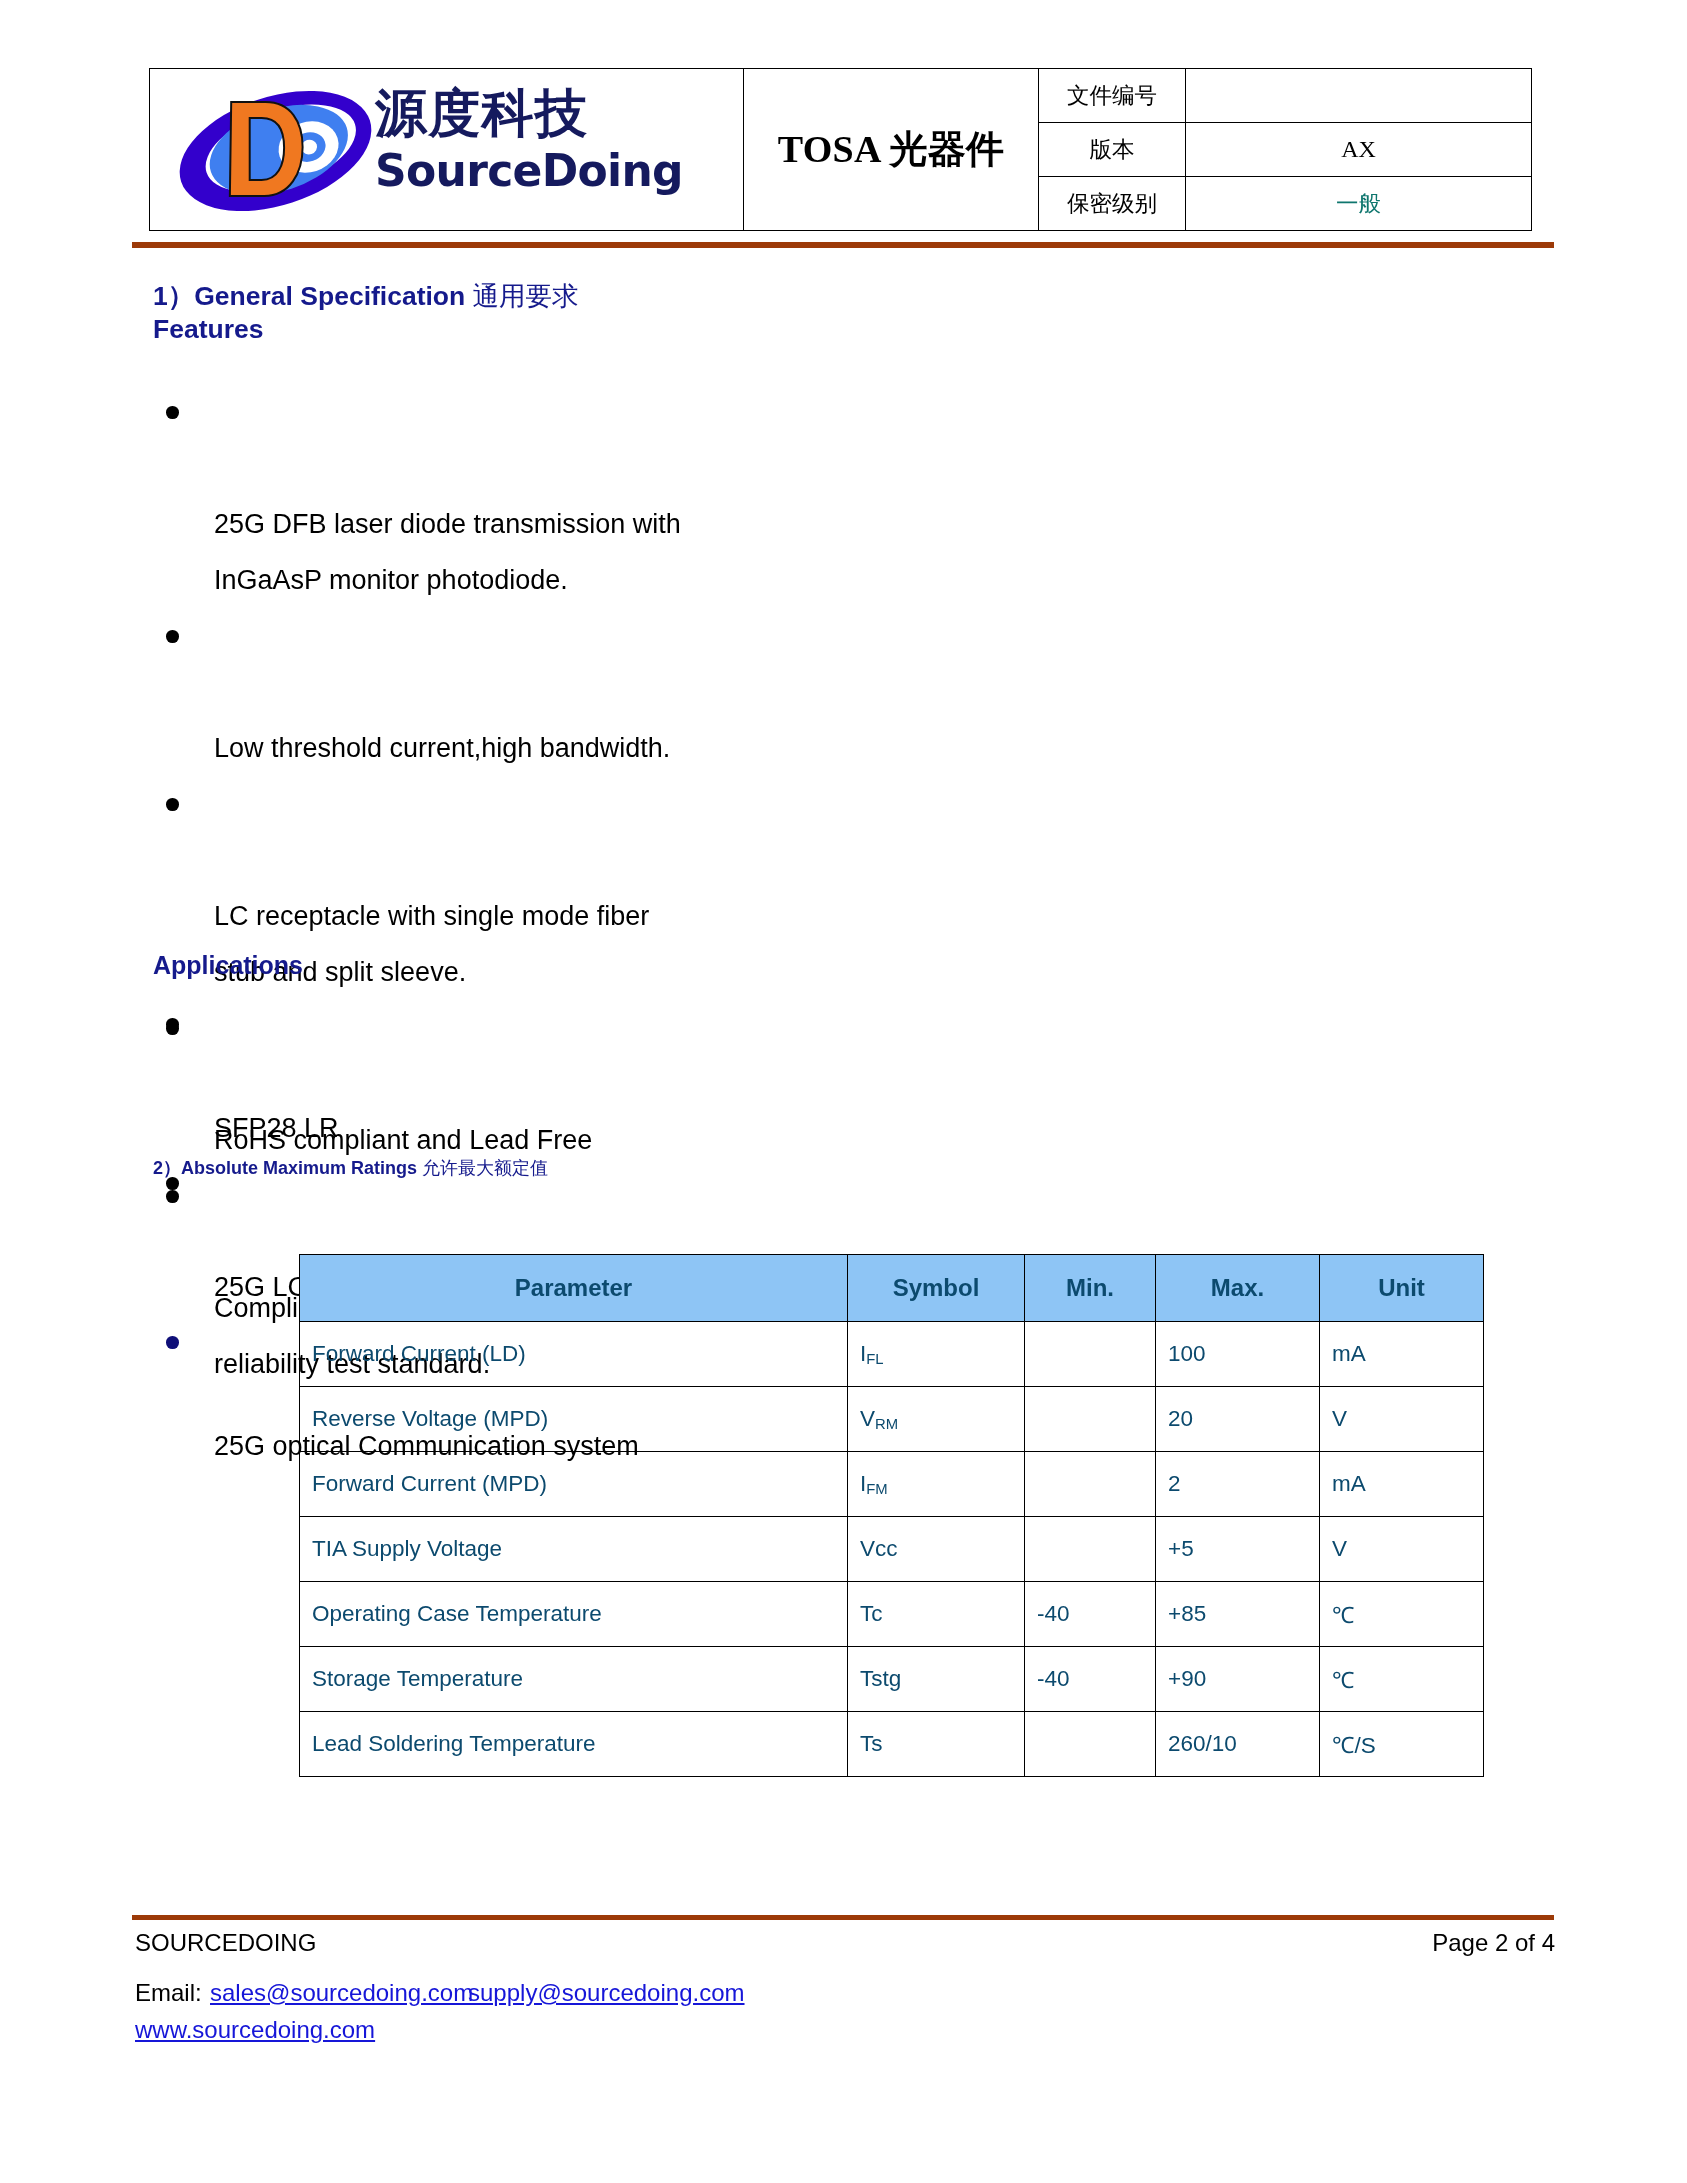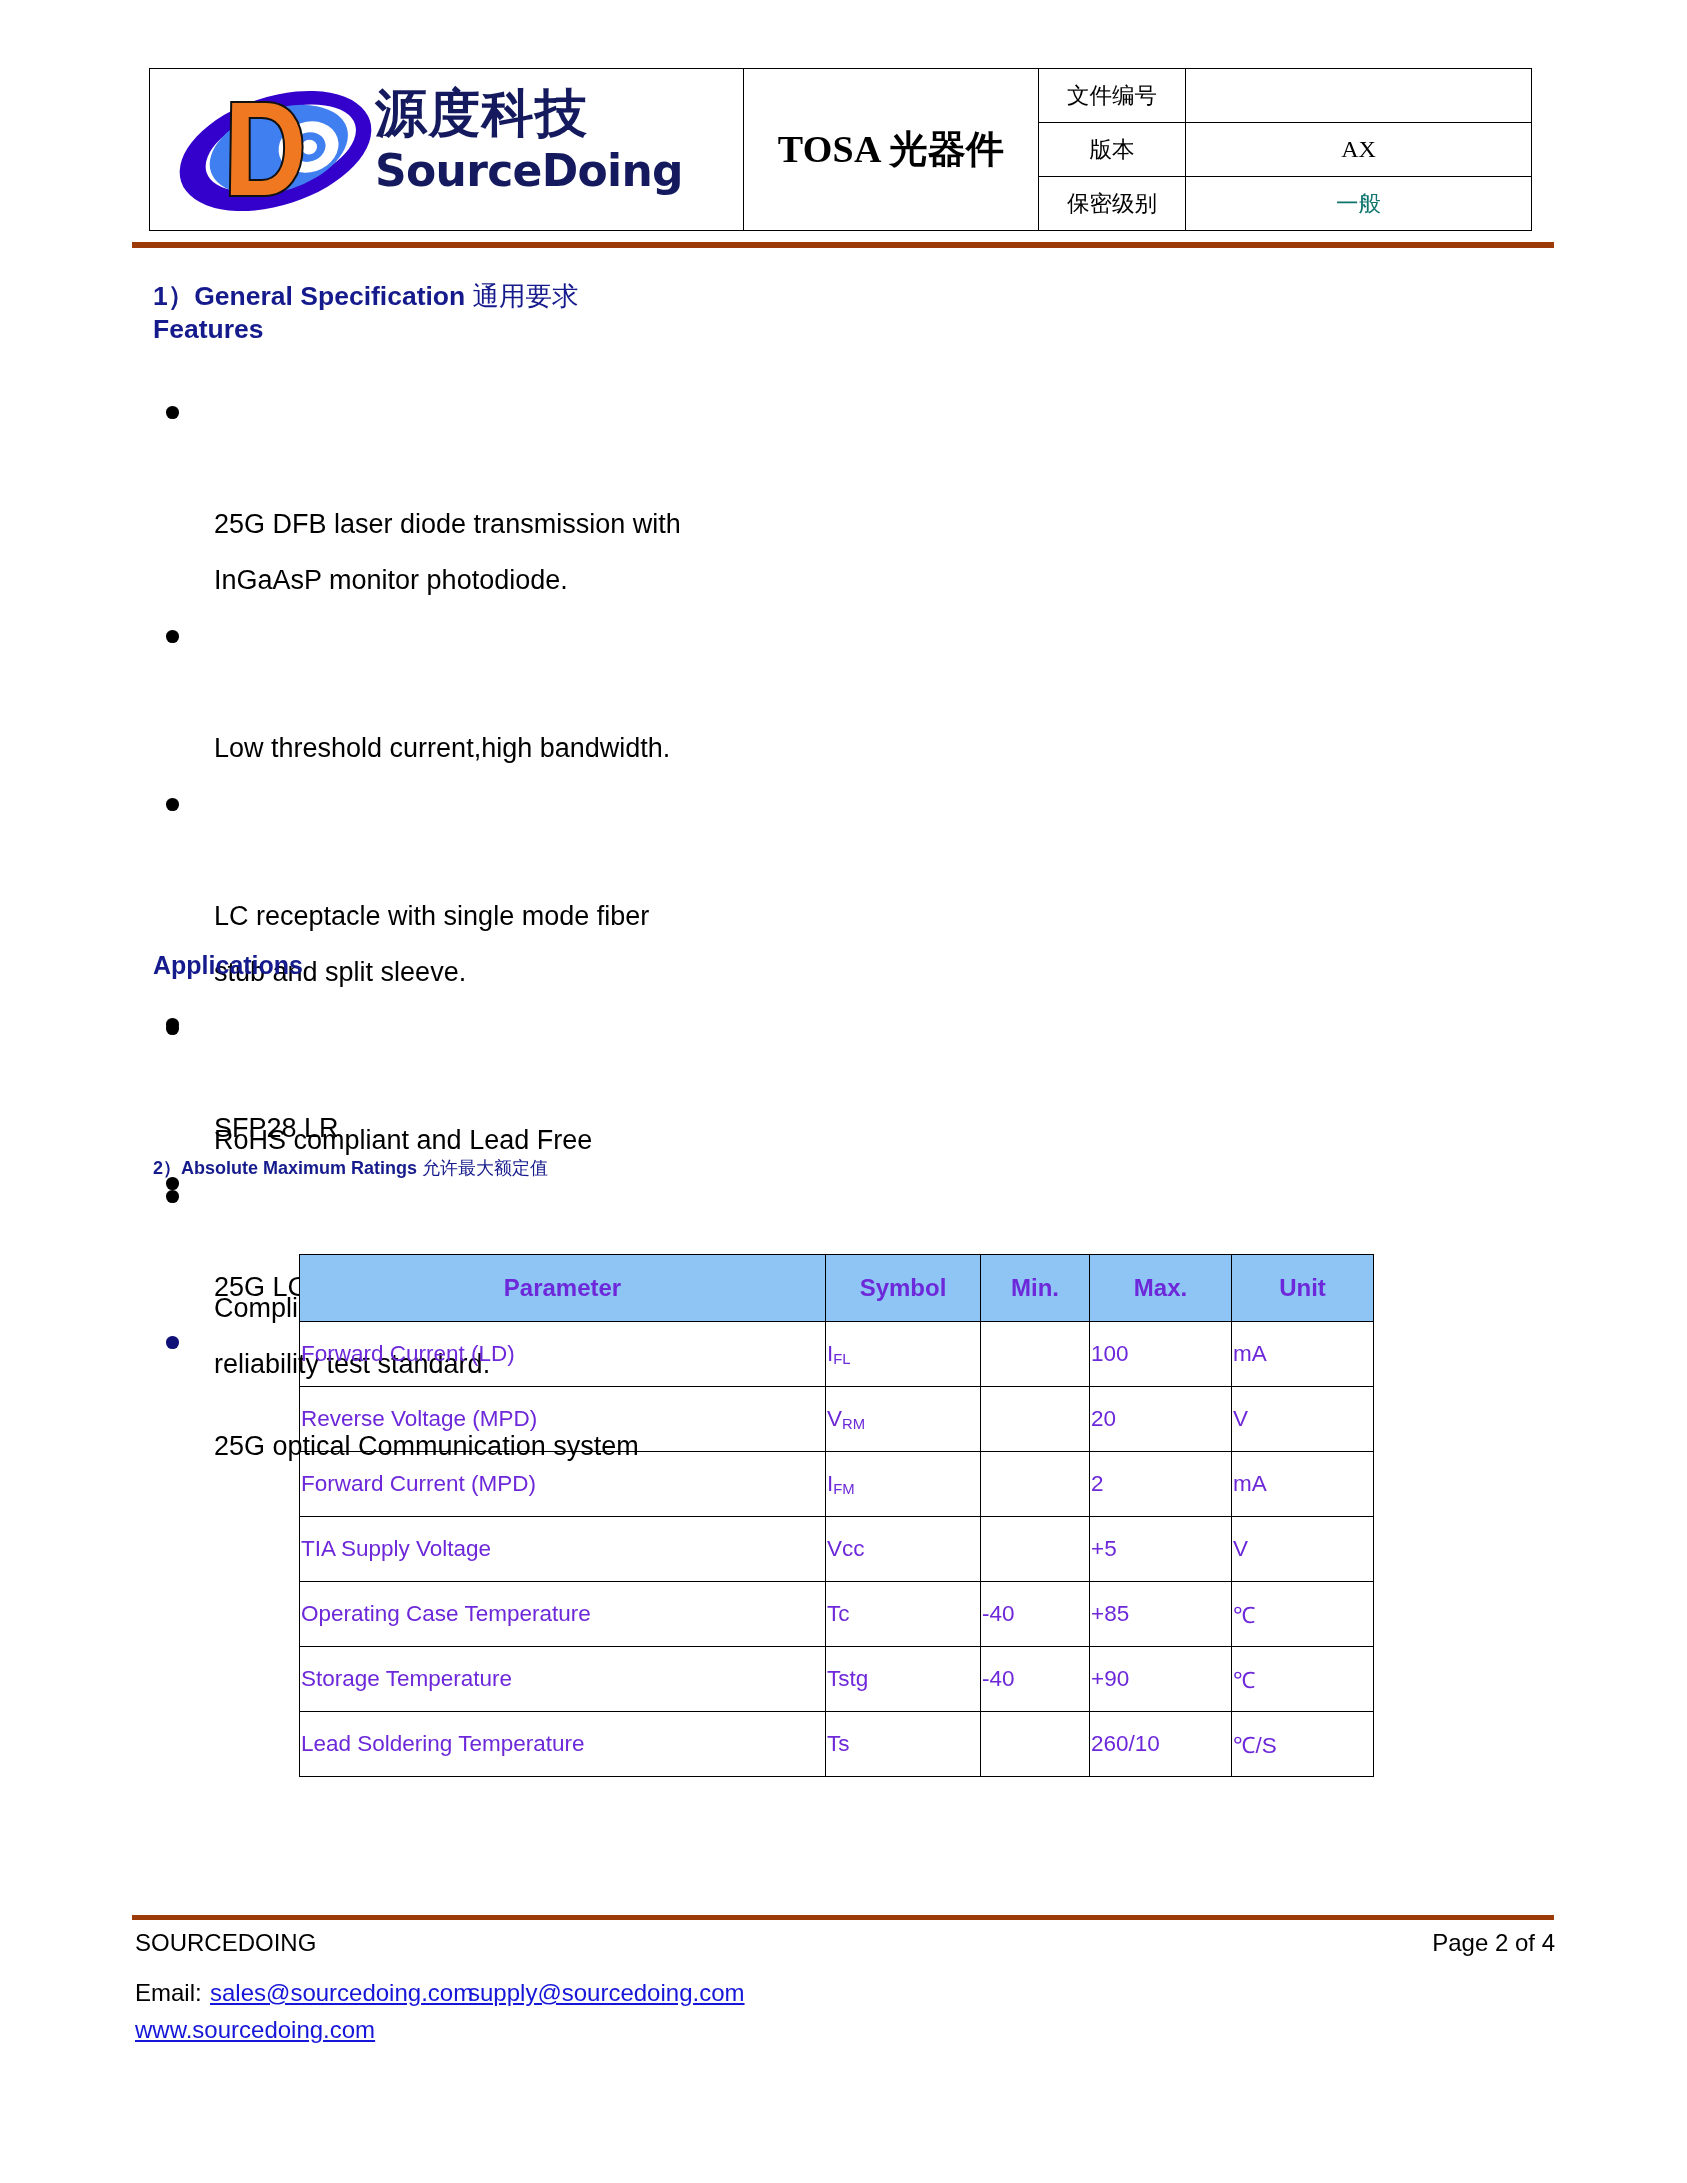--- a/index.html
+++ b/index.html
@@ -181,24 +181,24 @@
     top: 1254px;
     width: 1059px;
     border-collapse: collapse;
     table-layout: fixed;
   }
   .ratings-table th,
   .ratings-table td {
     border: 1.3px solid #000000;
     vertical-align: middle;
     height: 64px;
-    padding: 0 1px;
+    padding: 0 12px;
     font-family: "Liberation Sans", sans-serif;
     font-size: 22.5px;
-    color: #6d28d9;
+    color: #0c4a6e;
     font-weight: normal;
   }
   .ratings-table thead th {
     background: #8ec5f5;
     font-weight: bold;
     font-size: 24px;
     height: 66px;
   }
   .col-parameter { width: 523px; }
   .col-symbol   { width: 152px; }

